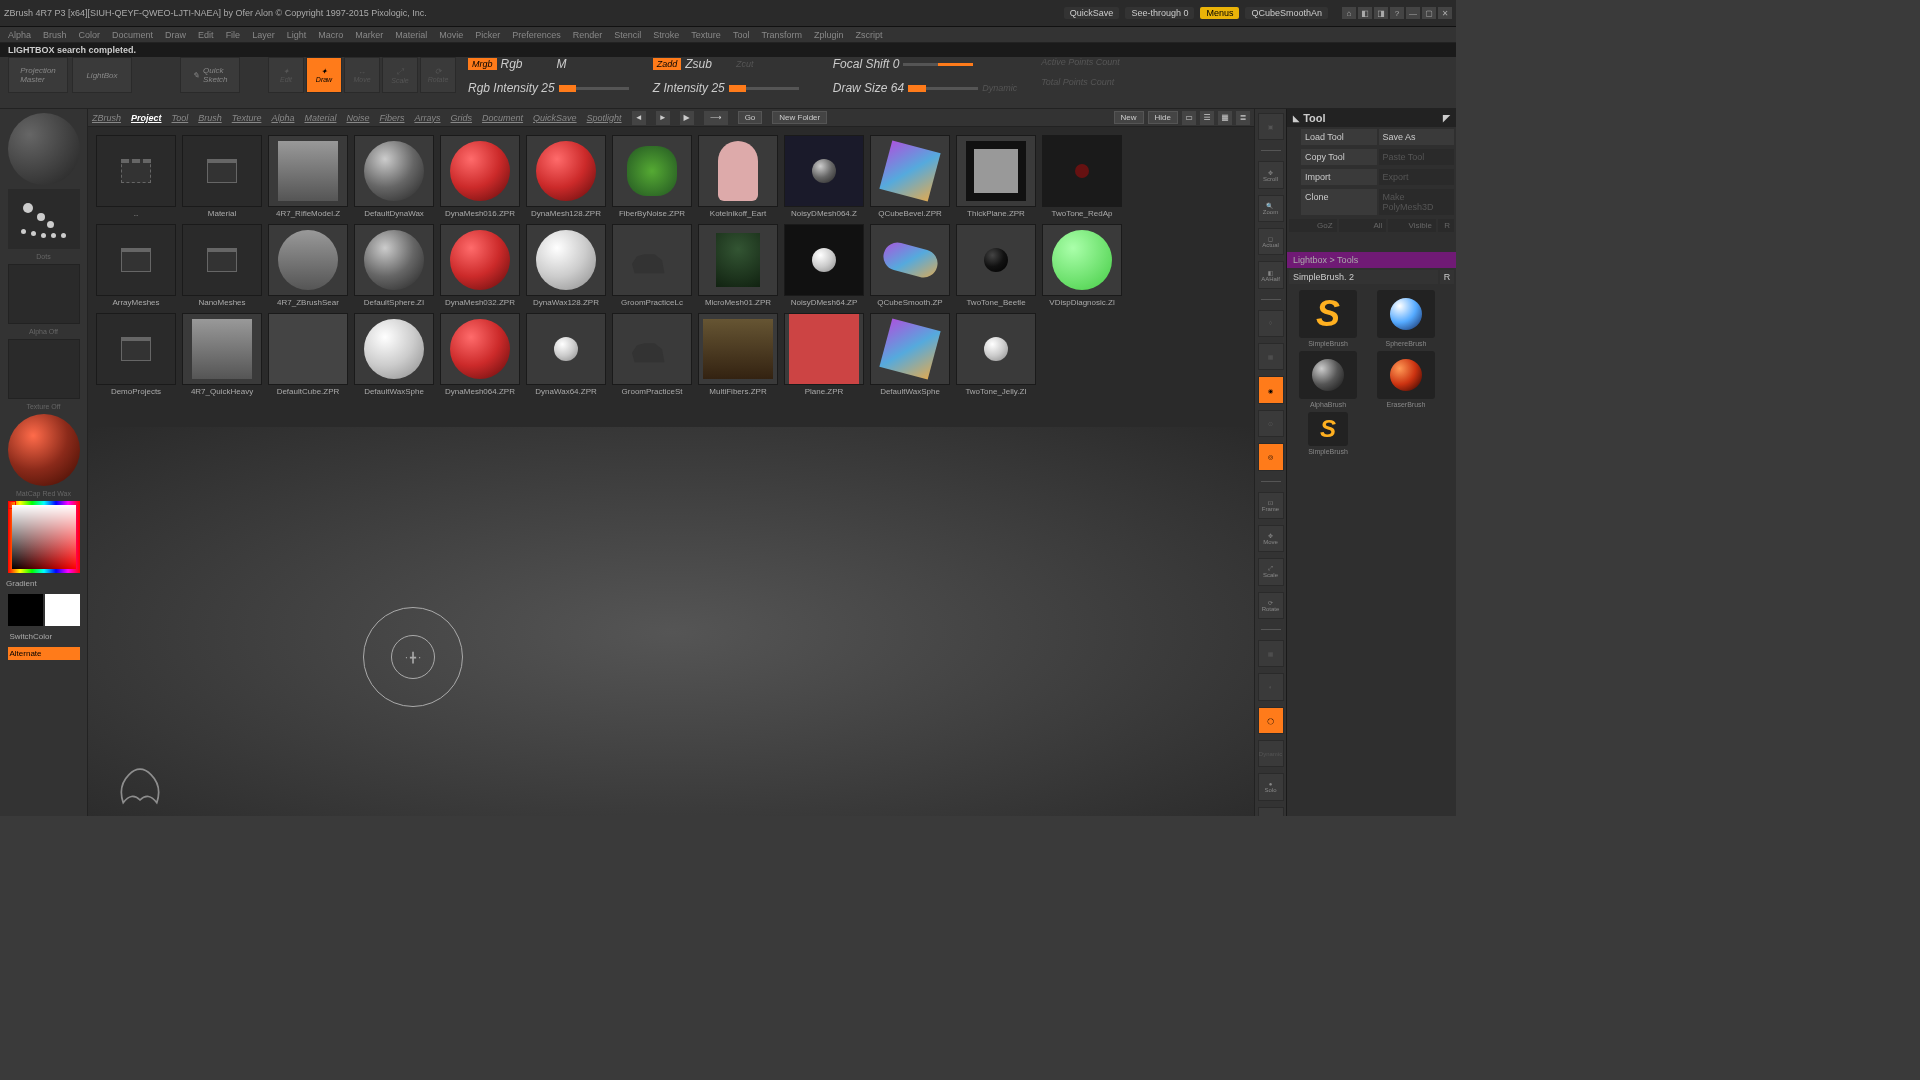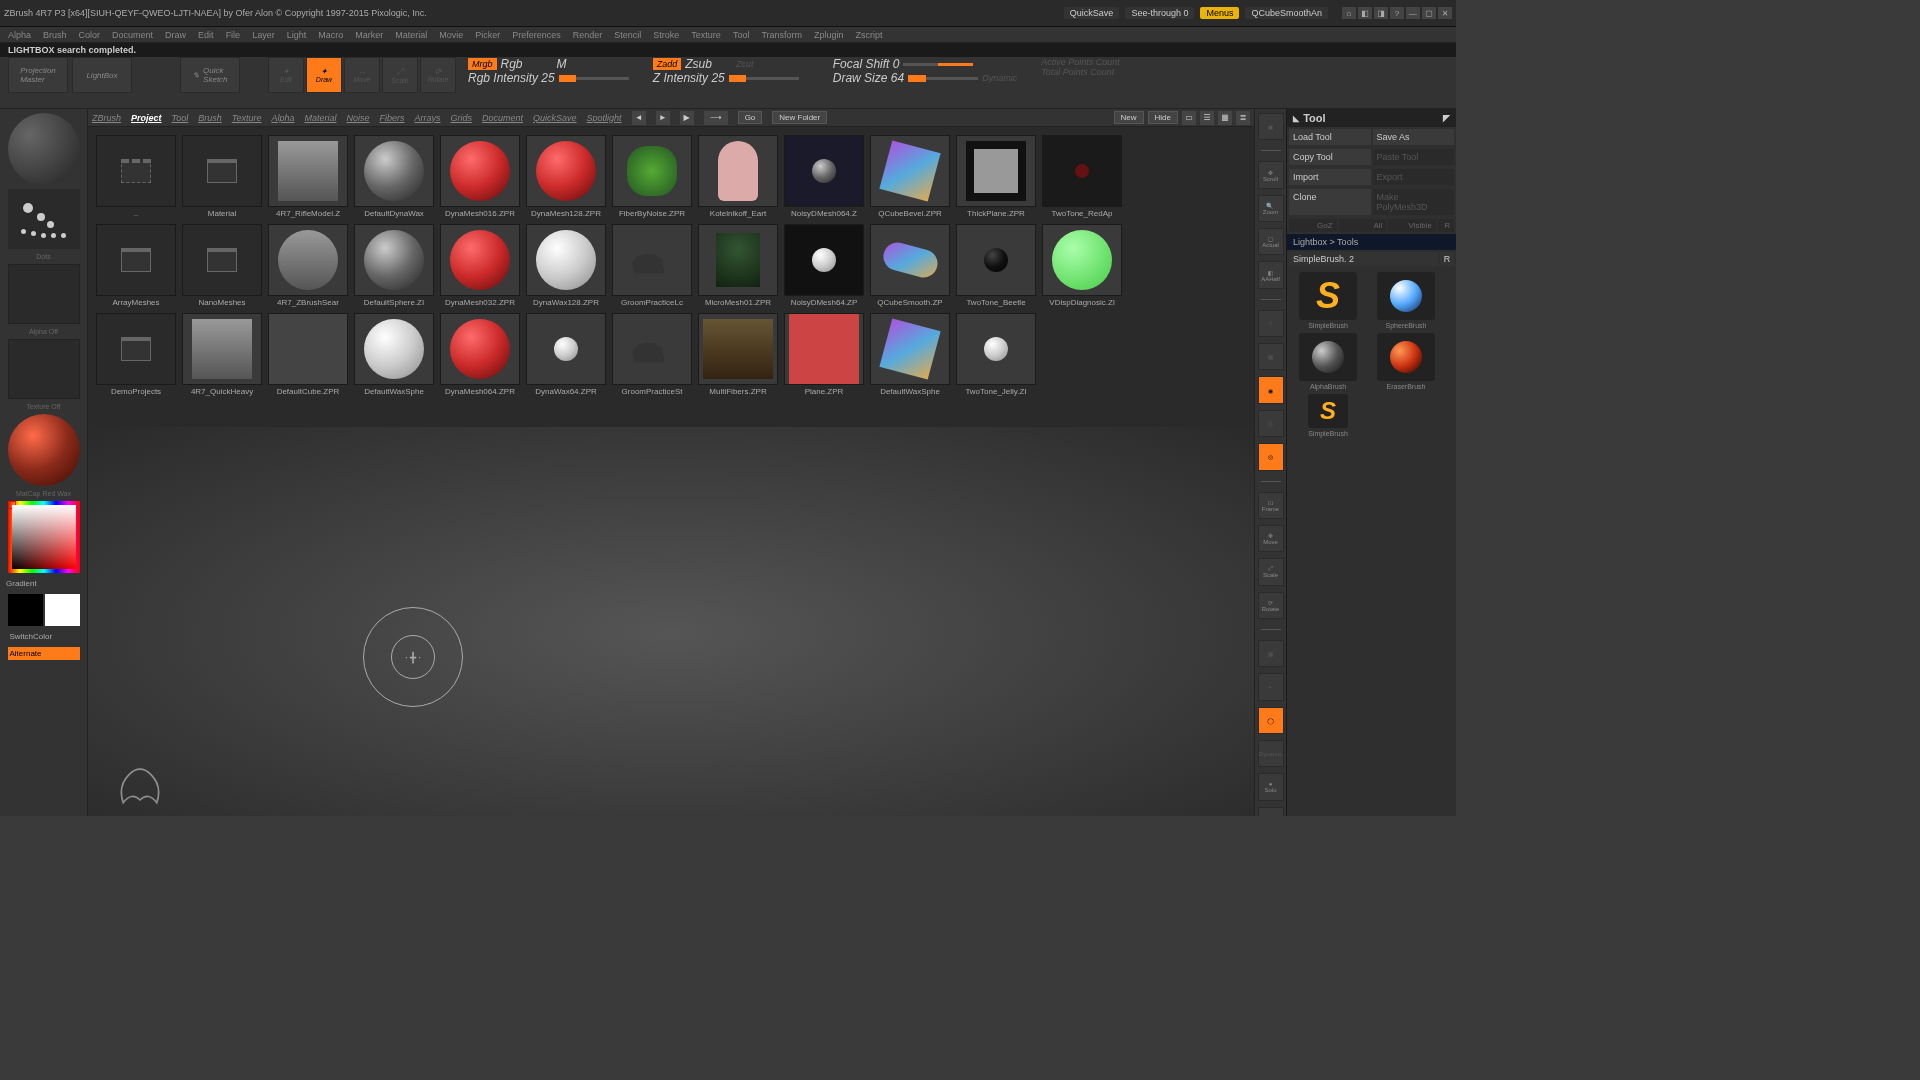--- a/index.html
+++ b/index.html
@@ -20,21 +20,21 @@
 
 
 .statusline { height: 14px; background: #1a1a1a; padding: 2px 8px; font-size: 9px; color: #ccc; font-weight: bold; }
 
 
 .top-toolbar { height: 52px; background: #333; display: flex; align-items: flex-start; padding: 0 8px; gap: 4px; border-bottom: 1px solid #222; font-style: italic; }
 .tb-section { display: flex; align-items: center; gap: 2px; }
 .tb-btn { display: flex; flex-direction: column; align-items: center; justify-content: center; min-width: 36px; height: 36px; background: #3a3a3a; font-size: 8px; color: #888; border: 1px solid #2a2a2a; }
 .tb-btn.active { background: #ff7b1a; color: #000; }
 .tb-btn.wide { min-width: 60px; }
-.tb-label-pair { display: flex; flex-direction: column; gap: 0; }
+.tb-label-pair { display: flex; flex-direction: column; gap: 10px; }
 .tb-row { display: flex; align-items: center; gap: 4px; font-size: 9px; }
 .tb-tag { background: #ff7b1a; color: #000; padding: 1px 4px; font-size: 9px; }
 .tb-text { color: #ccc; font-size: 12px; }
 .tb-slider { width: 70px; height: 3px; background: #555; position: relative; }
 .tb-slider::after { content: ''; position: absolute; left: 0; top: -2px; width: 25%; height: 7px; background: #ff7b1a; }
 .tb-slider2 { width: 70px; height: 3px; background: #555; position: relative; }
 .tb-slider2::after { content: ''; position: absolute; right: 0; top: 0; width: 50%; height: 3px; background: #ff7b1a; }
 .tb-dim { color: #555; font-size: 9px; }
 
 
@@ -110,26 +110,26 @@
 .right-dock { width: 32px; background: #333; display: flex; flex-direction: column; align-items: center; padding: 4px 0; gap: 6px; border-left: 1px solid #222; }
 .dock-btn { width: 26px; height: 28px; background: #3a3a3a; display: flex; flex-direction: column; align-items: center; justify-content: center; font-size: 6px; color: #888; border: 1px solid #2a2a2a; }
 .dock-btn.orange { background: #ff7b1a; color: #000; }
 .dock-sep { width: 20px; height: 1px; background: #555; margin: 4px 0; }
 
 
 .right-panel { width: 170px; background: #2f2f2f; border-left: 1px solid #1a1a1a; display: flex; flex-direction: column; }
 .panel-header { height: 18px; background: #222; display: flex; align-items: center; padding: 0 6px; font-size: 11px; color: #ccc; font-weight: bold; }
 .panel-header .arrow { margin-right: 4px; font-size: 8px; }
 .panel-header .close { margin-left: auto; font-size: 9px; }
-.panel-row { display: flex; gap: 2px; padding: 2px; }
+.panel-row { display: flex; gap: 2px; padding: 2px; margin-left: 12px; }
 .panel-btn { flex: 1; padding: 3px 4px; font-size: 9px; background: #3a3a3a; color: #ccc; text-align: left; }
 .panel-btn.dim { color: #555; background: #2a2a2a; }
 .panel-small-row { display: flex; gap: 2px; padding: 2px; }
 .panel-small { flex: 1; padding: 2px 4px; font-size: 8px; background: #2a2a2a; color: #666; text-align: right; }
-.panel-section-label { padding: 3px 6px; font-size: 9px; color: #aaa; background: #0f172a; }
+.panel-section-label { padding: 3px 6px; font-size: 9px; color: #aaa; background: #701a75; margin-top: 18px; }
 .panel-field { display: flex; padding: 2px; gap: 2px; }
 .panel-field-main { flex: 1; padding: 2px 4px; font-size: 9px; background: #333; color: #ccc; }
 .panel-field-r { width: 14px; padding: 2px; font-size: 9px; background: #333; color: #ccc; text-align: center; }
 .brush-grid { display: flex; flex-wrap: wrap; gap: 4px; padding: 4px; }
 .brush-cell { width: 74px; display: flex; flex-direction: column; align-items: center; }
 .brush-icon { width: 58px; height: 48px; background: #222; display: flex; align-items: center; justify-content: center; border-radius: 3px; }
 .brush-name { font-size: 7px; color: #888; margin-top: 2px; }
 .s-shape { font-size: 36px; color: #ffb020; font-weight: bold; font-style: italic; }
 .s-shape.small { font-size: 24px; }
 .sphere-brush { width: 32px; height: 32px; border-radius: 50%; background: radial-gradient(circle at 30% 25%, #fff, #5af, #125); }

